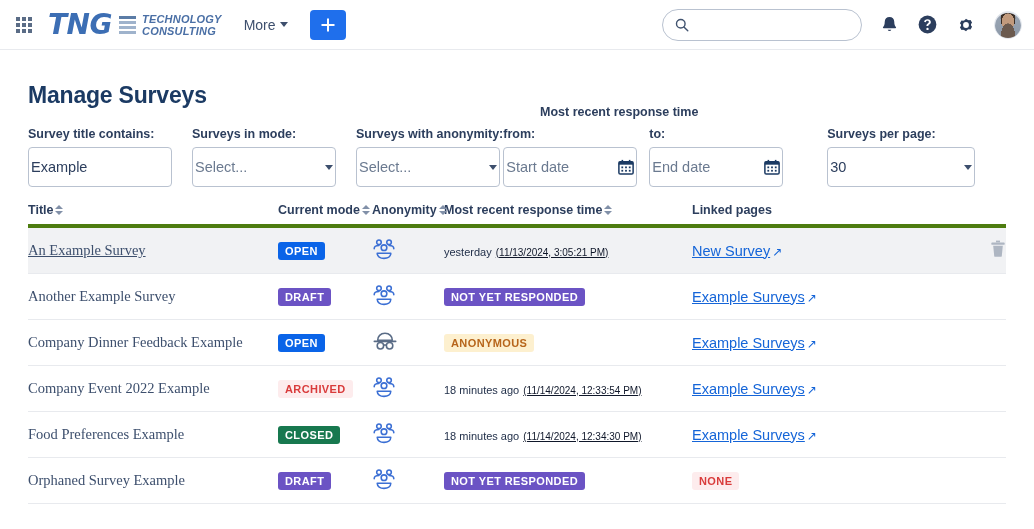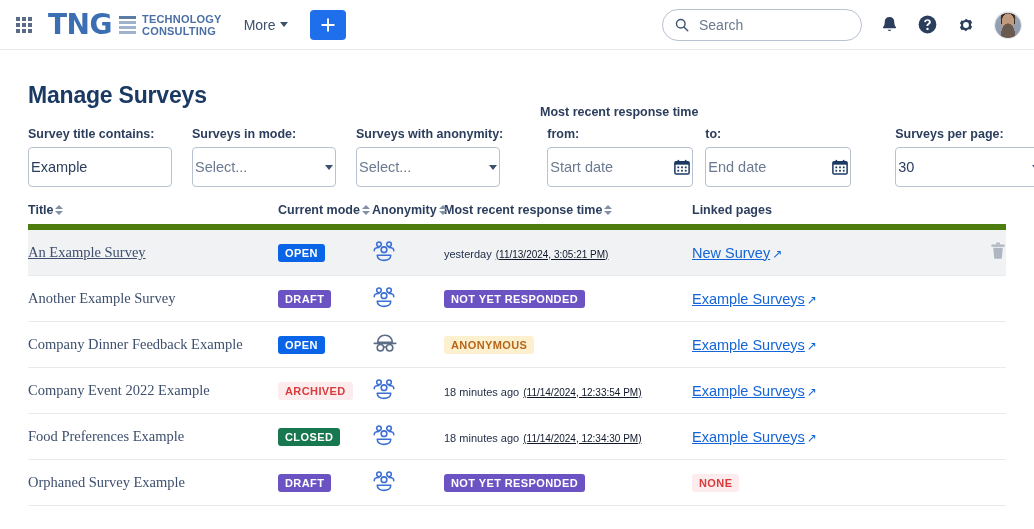--- a/index.html
+++ b/index.html
@@ -29,21 +29,21 @@
     grid-template-rows: repeat(3, 4px);
     gap: 2px;
     justify-content: center;
     align-content: center;
     margin-right: 12px;
     cursor: pointer;
   }
   .app-switcher i {
     width: 4px; height: 4px; background: #5a6c86; display: block;
   }
-  .logo-wrap { display: flex; align-items: center; cursor: pointer; }
+  .logo-wrap { display: flex; align-items: center; cursor: pointer; font-style: italic; }
   .logo-tng {
     font-family: "DejaVu Sans", sans-serif;
     font-weight: 700;
     font-size: 28px;
     letter-spacing: -0.5px;
     color: #3c6eb4;
     line-height: 1;
   }
   .logo-bars {
     display: flex; flex-direction: column; gap: 2px;
@@ -195,42 +195,42 @@
   .ctrl .chev {
     margin-left: auto;
     width: 0; height: 0;
     border-left: 4.5px solid transparent;
     border-right: 4.5px solid transparent;
     border-top: 5.5px solid #3d4f6d;
   }
   .w-title { width: 144px; }
   .w-mode  { width: 144px; }
   .w-anon  { width: 144px; }
-  .w-date  { width: 146px; align-items: center; }
+  .w-date  { width: 134px; align-items: center; }
   .w-per   { width: 148px; }
   .gap-a { margin-left: 20px; }
   .gap-b { margin-left: 20px; }
-  .gap-c { margin-left: 44px; }
+  .gap-c { }
   .gap-d { margin-left: 12px; }
   .gap-e { margin-left: 44px; }
 
   
   table.surveys {
     width: 978px;
     border-collapse: collapse;
     margin-top: 16px;
     table-layout: fixed;
   }
   table.surveys th {
     text-align: left;
     font-size: 12.5px;
     font-weight: 700;
     color: #2c3e5d;
     padding: 0 0 7px 0;
-    border-bottom: 6px solid #4d7c0f;
+    border-bottom: 4px solid #4d7c0f;
     vertical-align: bottom;
     white-space: nowrap;
   }
   .sorter {
     display: inline-block;
     position: relative;
     width: 9px; height: 12px;
     vertical-align: -2px;
     margin-left: 2px;
   }
@@ -331,21 +331,20 @@
     </svg>
   </button>
 
   <div class="nav-right">
 
     <div class="search-box">
       <svg width="14" height="14" viewBox="0 0 16 16">
         <circle cx="6.6" cy="6.6" r="4.9" fill="none" stroke="#41536f" stroke-width="1.6"></circle>
         <line x1="10.2" y1="10.2" x2="14.6" y2="14.6" stroke="#41536f" stroke-width="1.6" stroke-linecap="round"></line>
       </svg>
-      <input type="text" placeholder="Search" style="">
     </div>
 
     <span class="icon-btn">
       <svg width="19" height="19" viewBox="0 0 20 20">
         <path d="M10 2.2c-3 0-5 2.1-5 5 0 3.3-.9 4.6-1.7 5.4-.5.5-.2 1.3.5 1.3h12.4c.7 0 1-.8.5-1.3-.8-.8-1.7-2.1-1.7-5.4 0-2.9-2-5-5-5z" fill="#2c3e5d"></path>
         <path d="M8.1 15.5a2 2 0 0 0 3.8 0z" fill="#2c3e5d"></path>
       </svg>
     </span>
 
     <span class="icon-btn">

